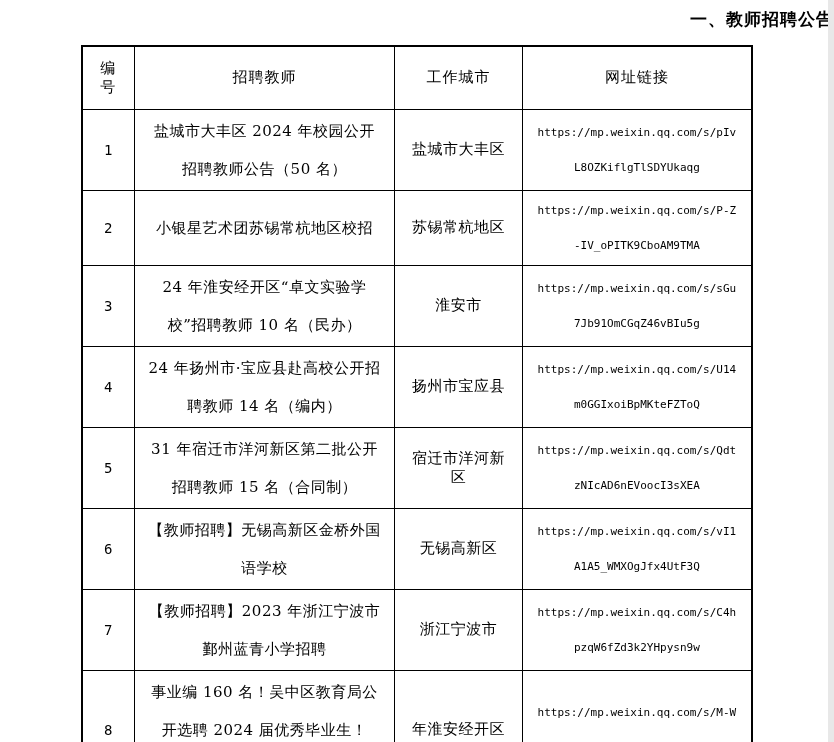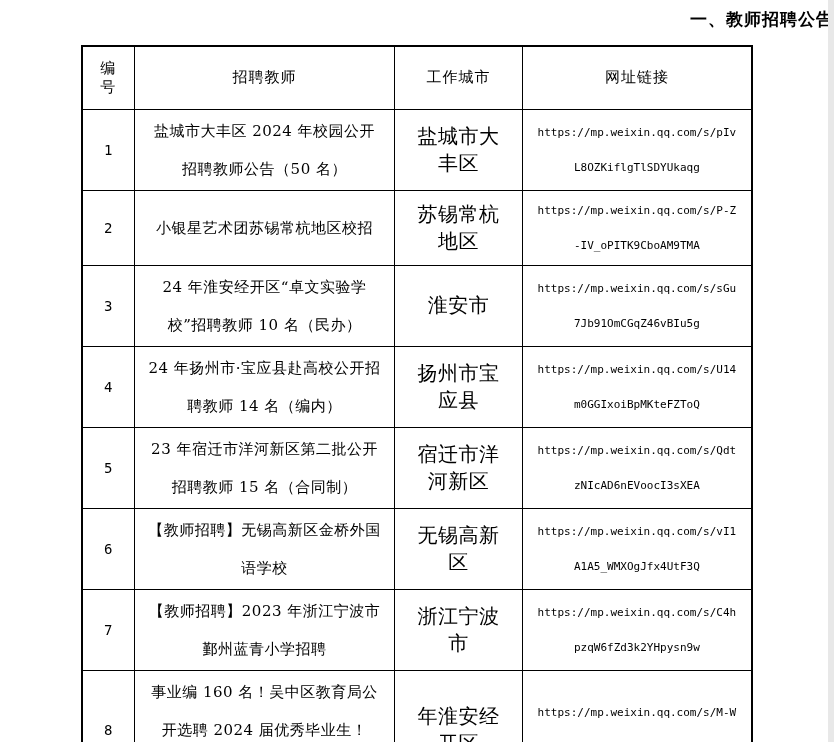--- a/index.html
+++ b/index.html
@@ -59,21 +59,21 @@
   .c-id {
     font-family: "DejaVu Sans Mono", "Liberation Mono", monospace;
     font-size: 14px;
   }
   .c-name {
     font-size: 15px;
     line-height: 38px;
     letter-spacing: 0.5px;
   }
   .c-city {
-    font-size: 20px;
+    font-size: 15px;
     letter-spacing: 0.5px;
   }
   .c-url {
     font-family: "DejaVu Sans Mono", "Liberation Mono", monospace;
     font-size: 11px;
     line-height: 35px;
     word-break: break-all;
     padding: 2px 2px;
   }
   .scrollbar-track {
@@ -125,21 +125,21 @@
     <td class="c-url"><span>https://mp.weixin.qq.com/s/sGu7Jb91OmCGqZ46vBIu5g</span></td>
   </tr>
       <tr style="height: 80px;">
     <td class="c-id"><span>4</span></td>
     <td class="c-name"><span>24 年扬州市·宝应县赴高校公开招聘教师 14 名（编内）</span></td>
     <td class="c-city"><span>扬州市宝应县</span></td>
     <td class="c-url"><span>https://mp.weixin.qq.com/s/U14m0GGIxoiBpMKteFZToQ</span></td>
   </tr>
       <tr style="height: 77px;">
     <td class="c-id"><span>5</span></td>
-    <td class="c-name"><span>23 年宿迁市洋河新区第二批公开招聘教师 15 名（合同制）</span></td>
+    <td class="c-name"><span>31 年宿迁市洋河新区第二批公开招聘教师 15 名（合同制）</span></td>
     <td class="c-city"><span>宿迁市洋河新区</span></td>
     <td class="c-url"><span>https://mp.weixin.qq.com/s/QdtzNIcAD6nEVoocI3sXEA</span></td>
   </tr>
       <tr style="height: 80px;">
     <td class="c-id"><span>6</span></td>
     <td class="c-name"><span>【教师招聘】无锡高新区金桥外国语学校</span></td>
     <td class="c-city"><span>无锡高新区</span></td>
     <td class="c-url"><span>https://mp.weixin.qq.com/s/vI1A1A5_WMXOgJfx4UtF3Q</span></td>
   </tr>
       <tr style="height: 78px;">

